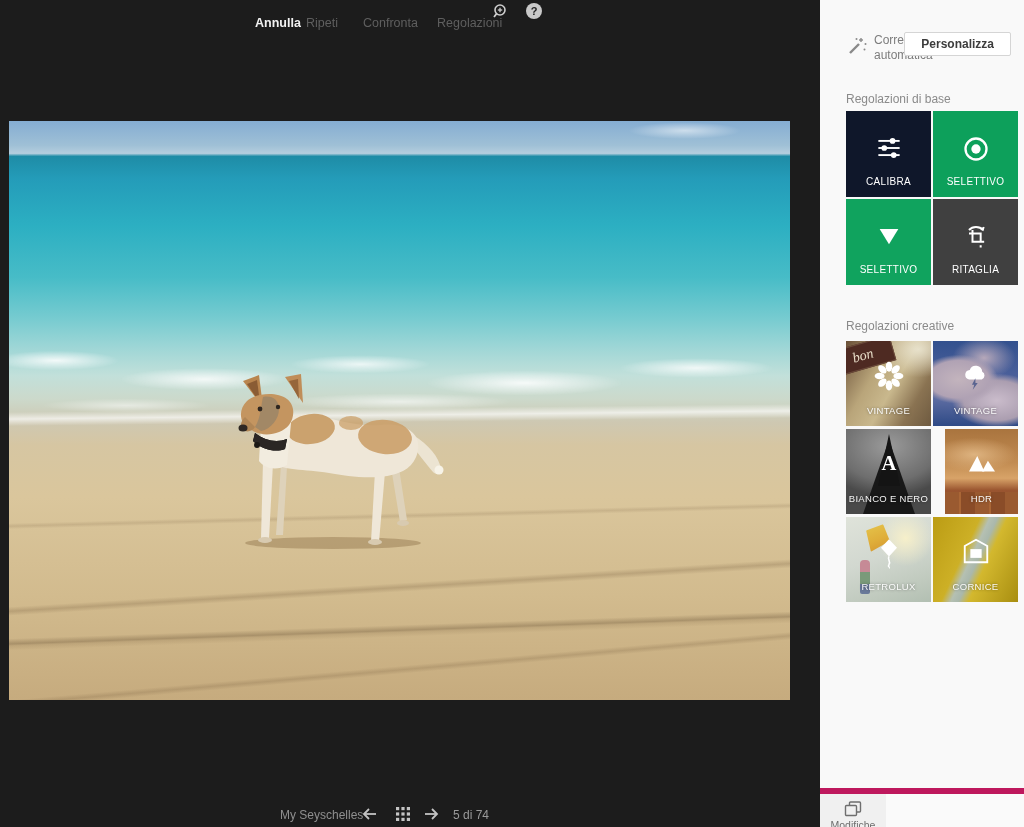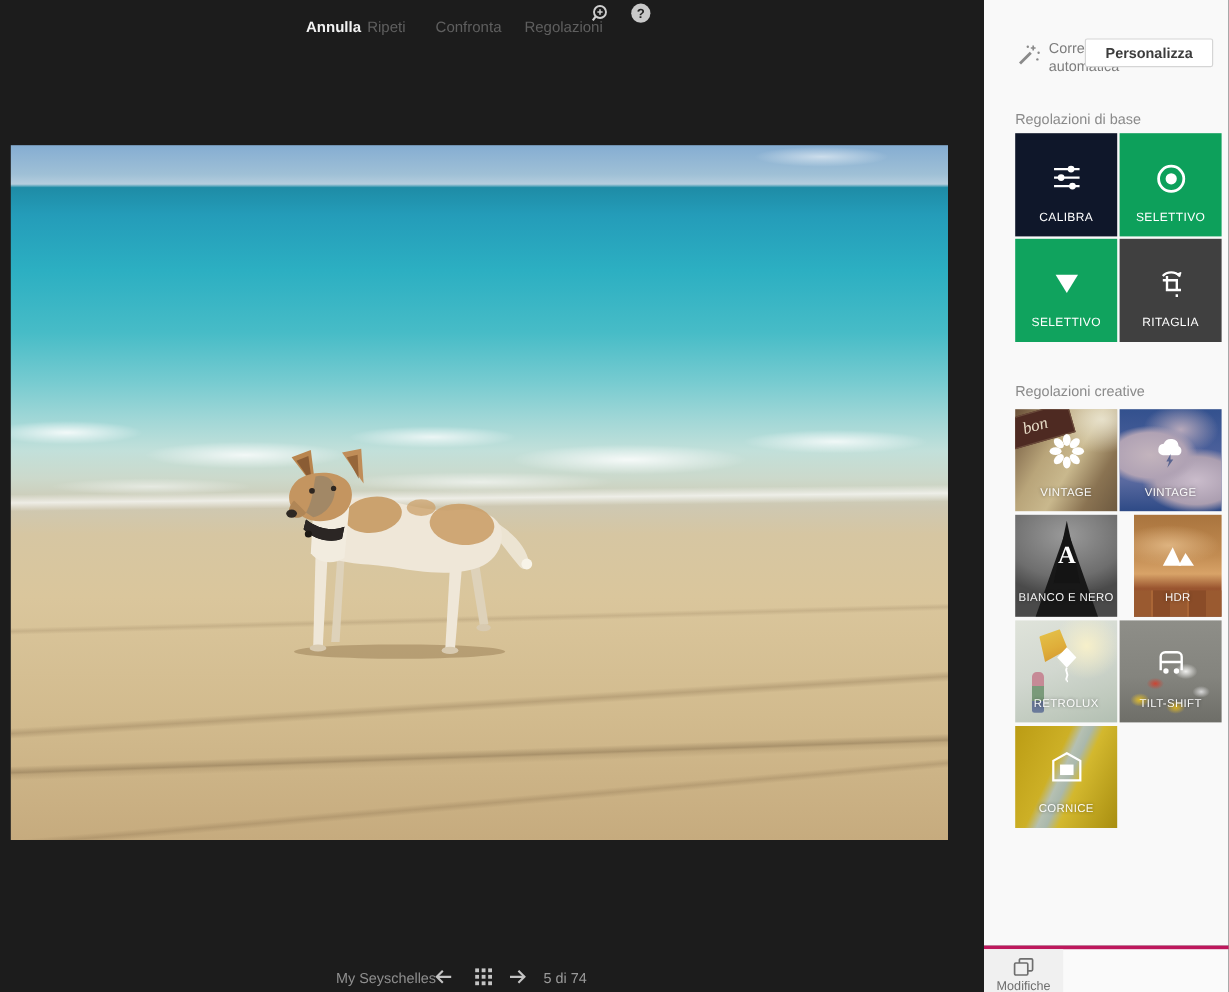--- a/index.html
+++ b/index.html
@@ -113,21 +113,21 @@
       radial-gradient(10px 7px at 20% 78%, #e8c22a, transparent 80%),
       radial-gradient(10px 7px at 55% 85%, #e0b824, transparent 80%),
       radial-gradient(9px 6px at 80% 70%, #d8d8d8, transparent 80%),
       radial-gradient(9px 6px at 35% 62%, #cc4433, transparent 80%),
       radial-gradient(12px 8px at 65% 50%, #f0f0ee, transparent 80%),
       linear-gradient(180deg, #8e8e88 0%, #84847e 55%, #6e6e68 100%); }
   .bg-cornice { background:
       linear-gradient(115deg, #bb9c14 0%, #cdb026 38%, #b5c0b2 46%, #aab8ac 52%, #d3b82e 60%, #a88e10 100%); }
 
   
-  .actionbar { position:absolute; left:820px; top:788px; width:204px; height:39px; background:#fafafa; border-top:3px solid #be185d; }
+  .actionbar { position:absolute; left:820px; top:788px; width:204px; height:39px; background:#fafafa; border-top:6px solid #be185d; }
   .ab-btn { position:absolute; top:0; height:39px; background:#f0f0f0; border:none; cursor:pointer; font-family:inherit; }
   .ab-edits { left:0; width:66px; }
   .ab-done { left:70px; width:134px; }
   .ab-btn svg { display:block; margin:3px auto 0; }
   .ab-label { display:block; text-align:center; font-size:10.5px; color:#6e6e6e; margin-top:1px; }
   .ab-done .ab-label { color:#2a56c5; font-weight:bold; font-size:11px; }
 </style>
 </head>
 <body>
 
@@ -352,31 +352,20 @@
         <div class="retro-kite"></div>
         <div class="retro-person"></div>
         <span class="ticon">
           <svg width="30" height="32" viewBox="0 0 24 28">
               <polygon points="12,2 19,9.5 12,17 5,9.5" fill="#fff"></polygon>
               <path d="M12 17 c-2 3 2 4 0 7 c-1.5 2 1 3 0 3" stroke="#fff" stroke-width="1.4" fill="none"></path>
             </svg>
         </span>
         <span class="tlabel">RETROLUX</span>
       </div>
-      <div class="tile bg-tilt">
-        <span class="ticon">
-          <svg width="30" height="28" viewBox="0 0 24 22" fill="none" stroke="#fff" stroke-width="1.6">
-              <path d="M5 17 V8 a3 3 0 0 1 3-3 h8 a3 3 0 0 1 3 3 v9"></path>
-              <line x1="5" y1="11.5" x2="19" y2="11.5"></line>
-              <circle cx="8.5" cy="17.5" r="1.8" fill="#fff" stroke="none"></circle>
-              <circle cx="15.5" cy="17.5" r="1.8" fill="#fff" stroke="none"></circle>
-            </svg>
-        </span>
-        <span class="tlabel">TILT-SHIFT</span>
-      </div>
       <div class="tile bg-cornice">
         <span class="ticon">
           <svg width="30" height="28" viewBox="0 0 24 22" fill="none" stroke="#fff" stroke-width="1.5">
               <polygon points="12,2 21,7 21,20 3,20 3,7"></polygon>
               <rect x="7.5" y="9.5" width="9" height="7" fill="#fff" stroke="none"></rect>
             </svg>
         </span>
         <span class="tlabel">CORNICE</span>
       </div>
     </div>

